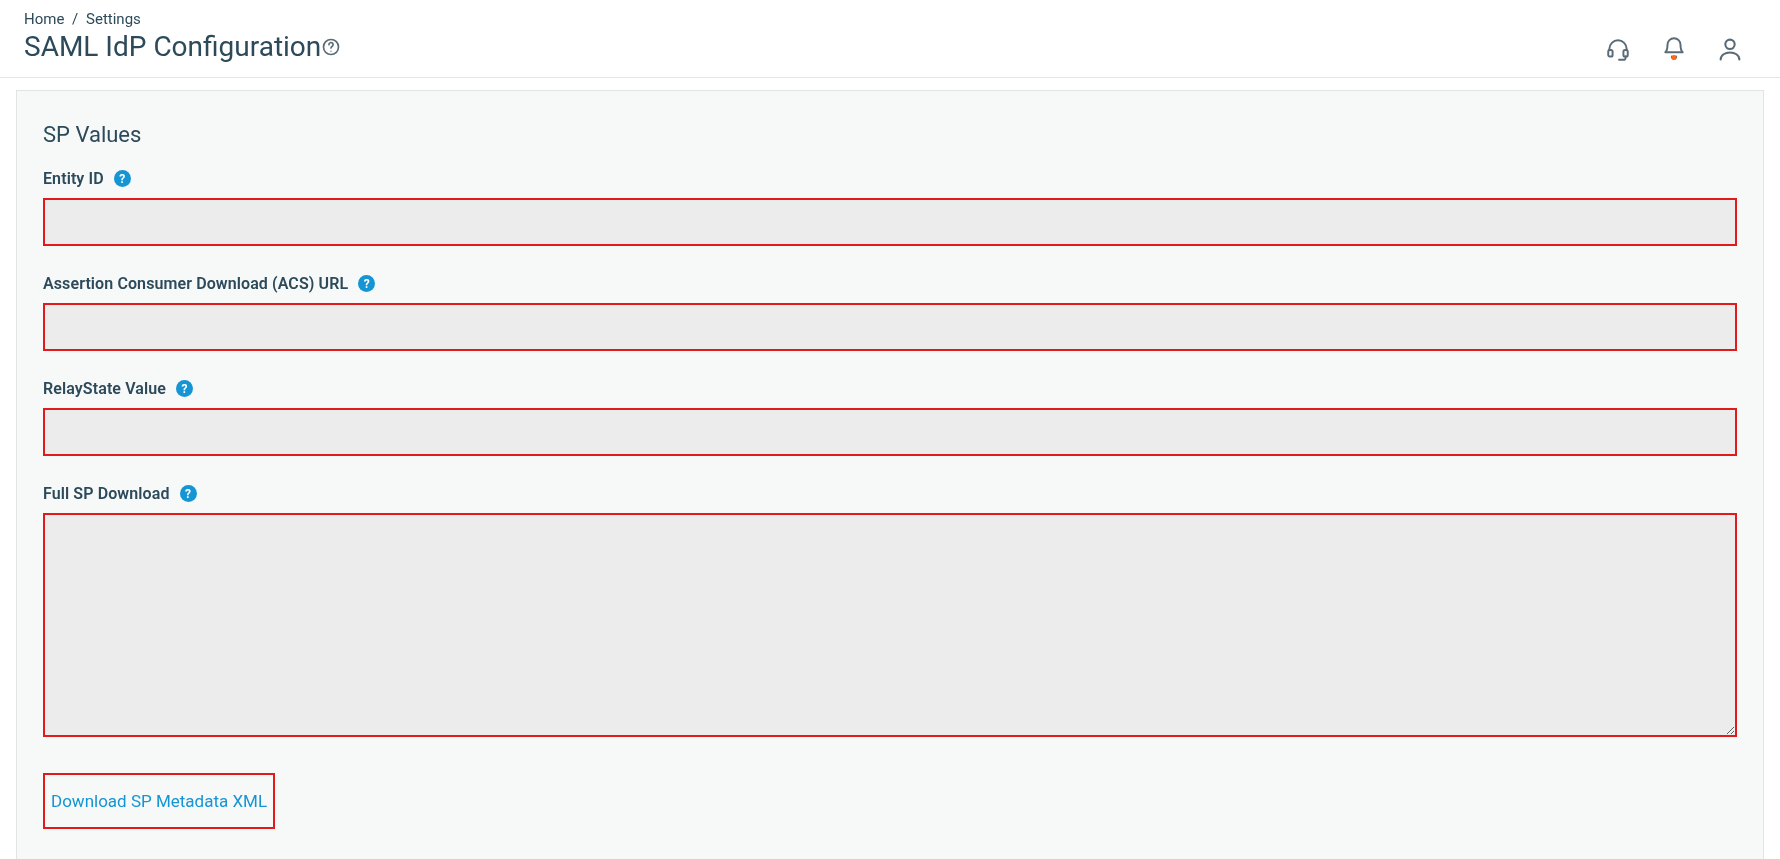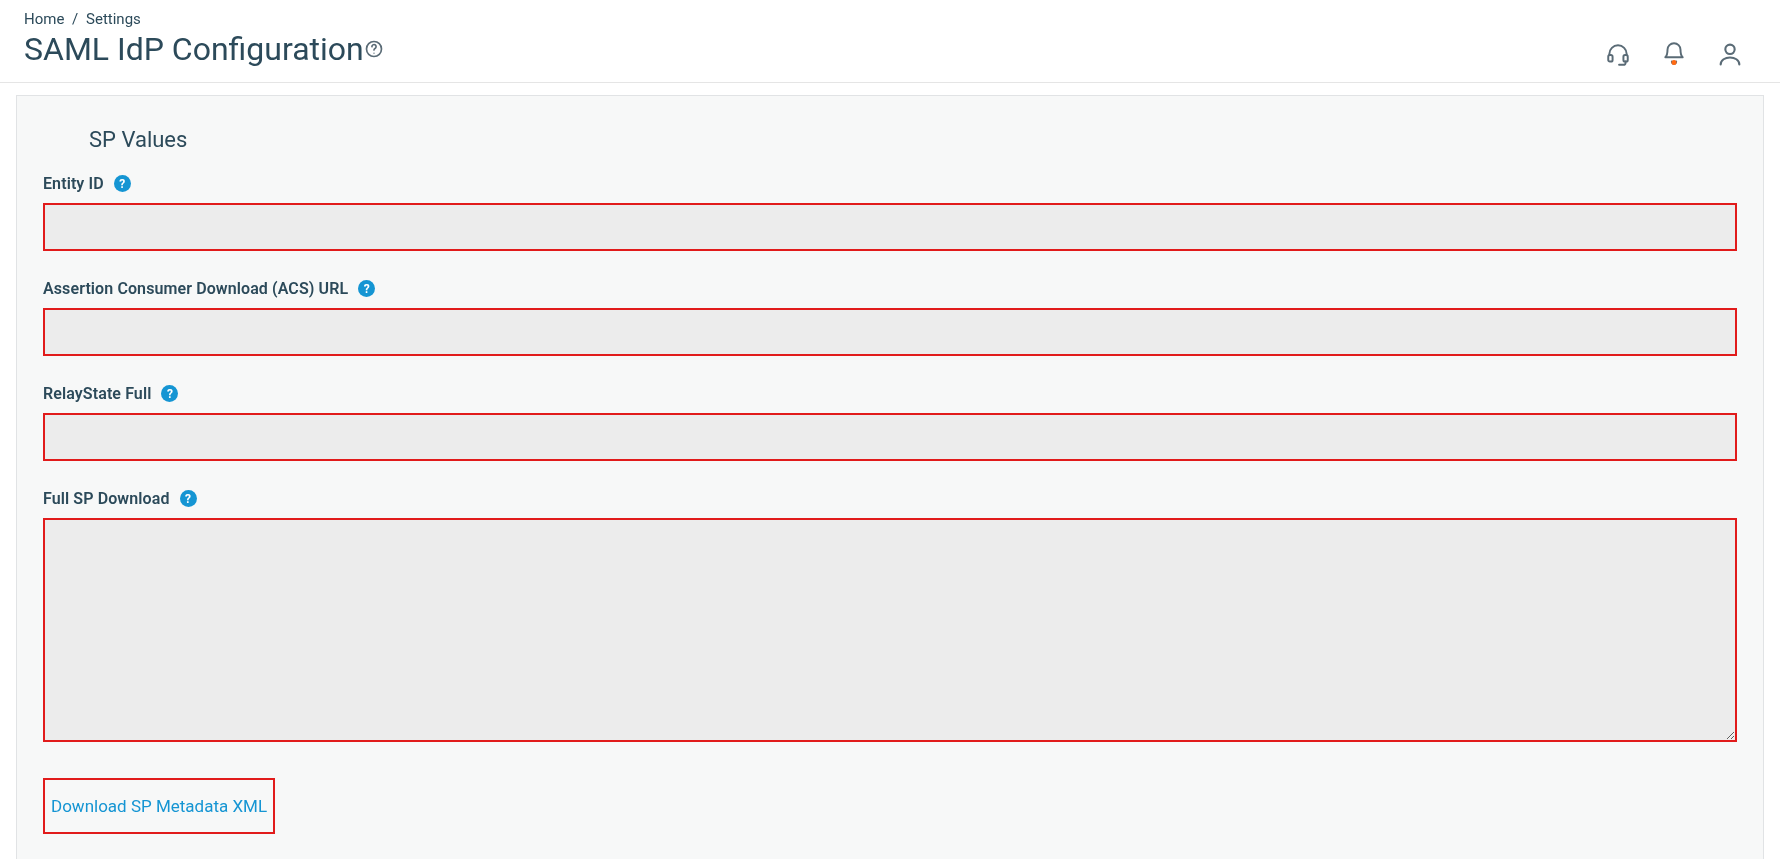--- a/index.html
+++ b/index.html
@@ -26,21 +26,21 @@
   }
   .breadcrumb a {
     color: #2c4a5a;
     text-decoration: none;
   }
   .breadcrumb-sep {
     margin: 0 4px;
     color: #2c4a5a;
   }
   .page-title {
-    font-size: 32px;
+    font-size: 28px;
     font-weight: 400;
     color: #2c4a5a;
     display: flex;
     align-items: center;
     gap: 0;
   }
   .help-circle {
     width: 20px;
     height: 20px;
     display: inline-flex;
@@ -92,21 +92,20 @@
     content:"";
     position:absolute; left:0; right:0; top:0;
     height:1px; background:#e1e3e5;
   }
 
   .section-title {
     font-size: 22px;
     font-weight: 400;
     color: #2c4a5a;
     margin-bottom: 22px;
-    margin-left: 46px;
   }
 
   .field { margin-bottom: 28px; }
   .field-label-row {
     display: flex;
     align-items: center;
     gap: 10px;
     margin-bottom: 10px;
   }
   .field-label {
@@ -218,21 +217,21 @@
     <div class="field">
       <div class="field-label-row">
         <span class="field-label">Assertion Consumer Download (ACS) URL</span>
         <span class="help-badge">?</span>
       </div>
       <input type="text" class="highlight-input" value="" style="">
     </div>
 
     <div class="field">
       <div class="field-label-row">
-        <span class="field-label">RelayState Full</span>
+        <span class="field-label">RelayState Value</span>
         <span class="help-badge">?</span>
       </div>
       <input type="text" class="highlight-input" value="" style="">
     </div>
 
     <div class="field">
       <div class="field-label-row">
         <span class="field-label">Full SP Download</span>
         <span class="help-badge">?</span>
       </div>

